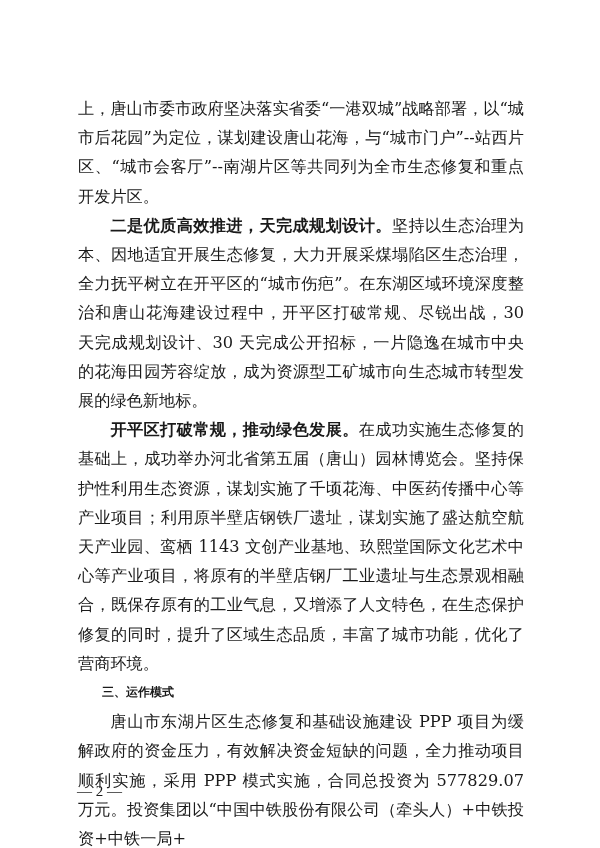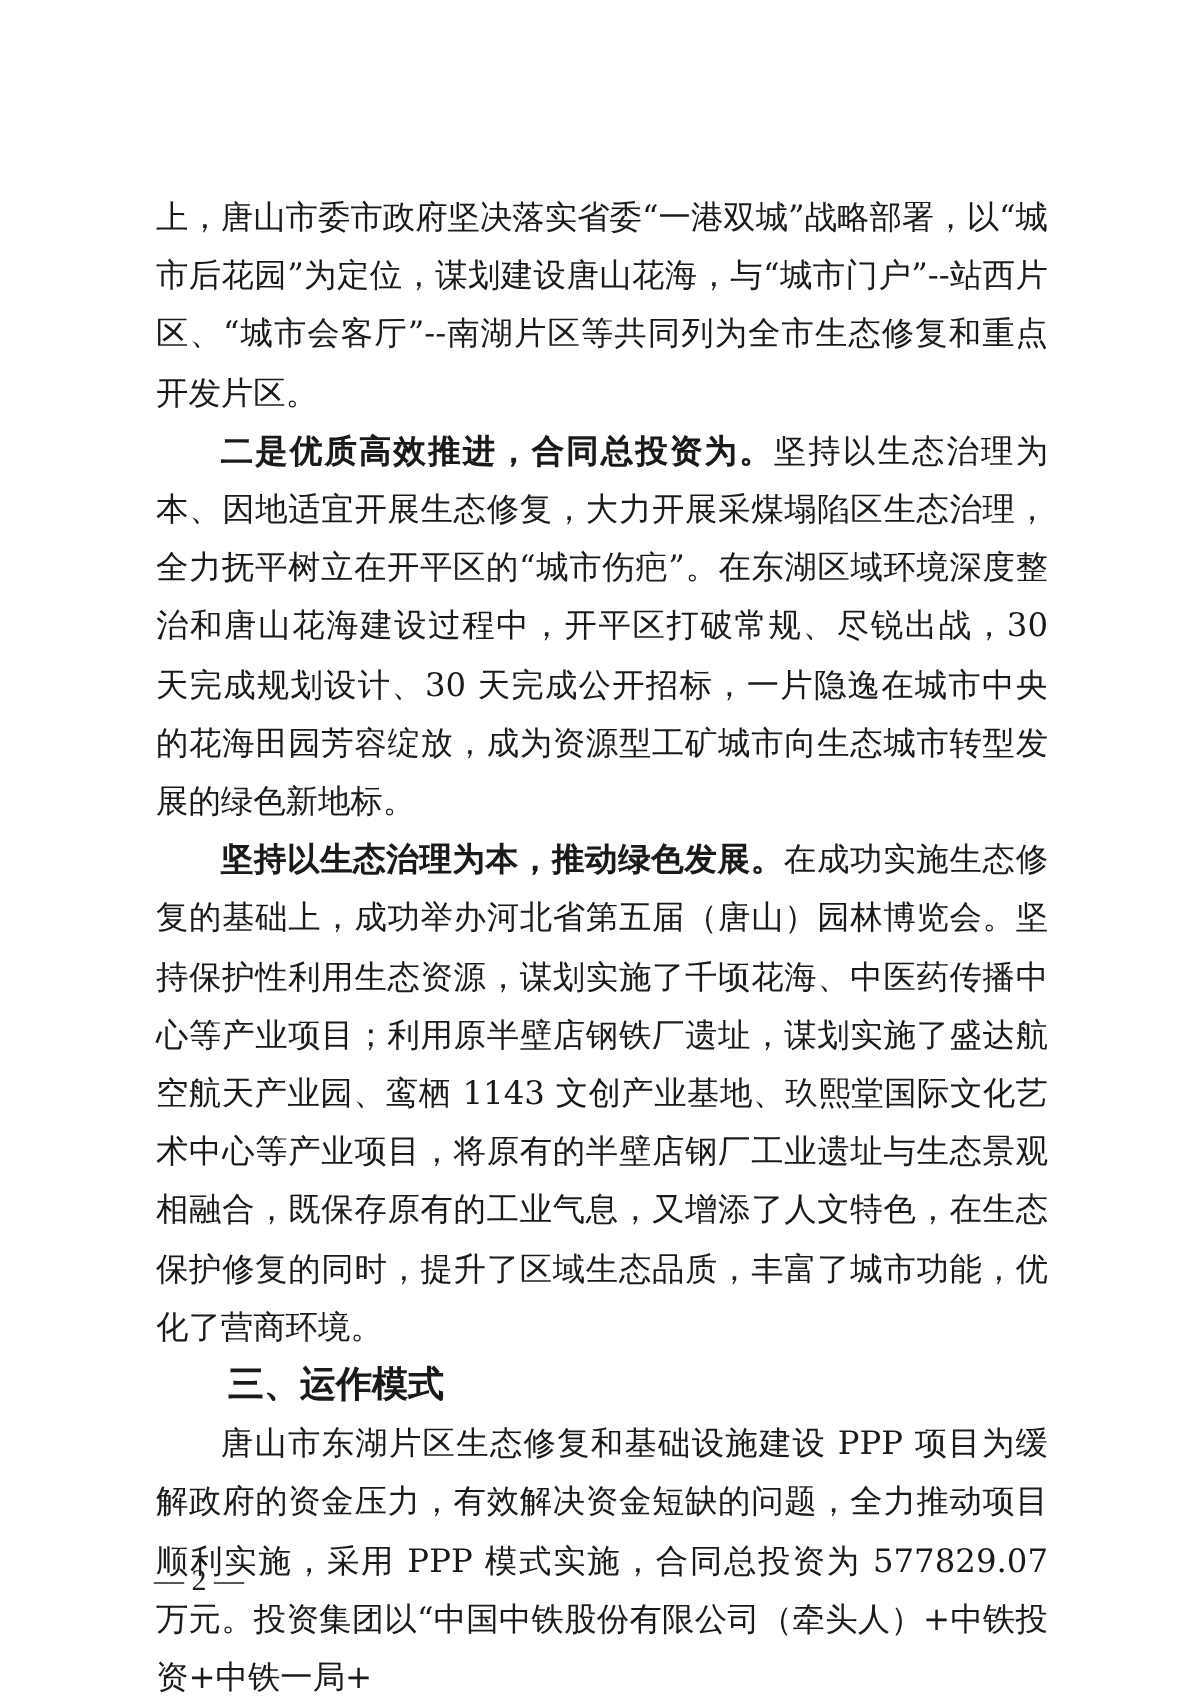--- a/index.html
+++ b/index.html
@@ -10,32 +10,32 @@
       font-family: "DejaVu Serif", "Liberation Serif", serif;
       font-size: 16.2px; line-height: 29.2px; color: #1a1a1a;
       text-align: justify; text-justify: inter-character;
     }
     .content p { margin: 0; }
     .indent { text-indent: 2em; }
     .bold-lead { font-weight: bold; font-family: "DejaVu Sans", "Liberation Sans", sans-serif; }
     .heading {
       margin: 0; text-indent: 2em; font-weight: bold;
       font-family: "DejaVu Sans", "Liberation Sans", sans-serif;
-      font-size: 18px; line-height: 29.2px;
+      font-size: 12px; line-height: 29.2px;
     }
     .page-number {
       position: absolute; left: 77px; top: 783px;
       font-family: "Liberation Serif", serif; font-size: 15px; color: #1a1a1a;
     }
   </style>
 </head>
 <body>
 
 <div class="page">
   <div class="content">
     <p>上，唐山市委市政府坚决落实省委“一港双城”战略部署，以“城市后花园”为定位，谋划建设唐山花海，与“城市门户”--站西片区、“城市会客厅”--南湖片区等共同列为全市生态修复和重点开发片区。</p>
-    <p class="indent"><span class="bold-lead">二是优质高效推进，合同总投资为。</span><span>坚持以生态治理为本、因地适宜开展生态修复，大力开展采煤塌陷区生态治理，全力抚平树立在开平区的“城市伤疤”。在东湖区域环境深度整治和唐山花海建设过程中，开平区打破常规、尽锐出战，30 天完成规划设计、30 天完成公开招标，一片隐逸在城市中央的花海田园芳容绽放，成为资源型工矿城市向生态城市转型发展的绿色新地标。</span></p>
-    <p class="indent"><span class="bold-lead">坚持以生态治理为本，推动绿色发展。</span><span>在成功实施生态修复的基础上，成功举办河北省第五届（唐山）园林博览会。坚持保护性利用生态资源，谋划实施了千顷花海、中医药传播中心等产业项目；利用原半壁店钢铁厂遗址，谋划实施了盛达航空航天产业园、鸾栖 1143 文创产业基地、玖熙堂国际文化艺术中心等产业项目，将原有的半壁店钢厂工业遗址与生态景观相融合，既保存原有的工业气息，又增添了人文特色，在生态保护修复的同时，提升了区域生态品质，丰富了城市功能，优化了营商环境。</span></p>
+    <p class="indent"><span class="bold-lead">二是优质高效推进，天完成规划设计。</span><span>坚持以生态治理为本、因地适宜开展生态修复，大力开展采煤塌陷区生态治理，全力抚平树立在开平区的“城市伤疤”。在东湖区域环境深度整治和唐山花海建设过程中，开平区打破常规、尽锐出战，30 天完成规划设计、30 天完成公开招标，一片隐逸在城市中央的花海田园芳容绽放，成为资源型工矿城市向生态城市转型发展的绿色新地标。</span></p>
+    <p class="indent"><span class="bold-lead">开平区打破常规，推动绿色发展。</span><span>在成功实施生态修复的基础上，成功举办河北省第五届（唐山）园林博览会。坚持保护性利用生态资源，谋划实施了千顷花海、中医药传播中心等产业项目；利用原半壁店钢铁厂遗址，谋划实施了盛达航空航天产业园、鸾栖 1143 文创产业基地、玖熙堂国际文化艺术中心等产业项目，将原有的半壁店钢厂工业遗址与生态景观相融合，既保存原有的工业气息，又增添了人文特色，在生态保护修复的同时，提升了区域生态品质，丰富了城市功能，优化了营商环境。</span></p>
     <p class="heading">三、运作模式</p>
     <p class="indent">唐山市东湖片区生态修复和基础设施建设 PPP 项目为缓解政府的资金压力，有效解决资金短缺的问题，全力推动项目顺利实施，采用 PPP 模式实施，合同总投资为 577829.07 万元。投资集团以“中国中铁股份有限公司（牵头人）+中铁投资+中铁一局+</p>
   </div>
   <div class="page-number">— 2 —</div>
 </div>
 
 </body></html>

